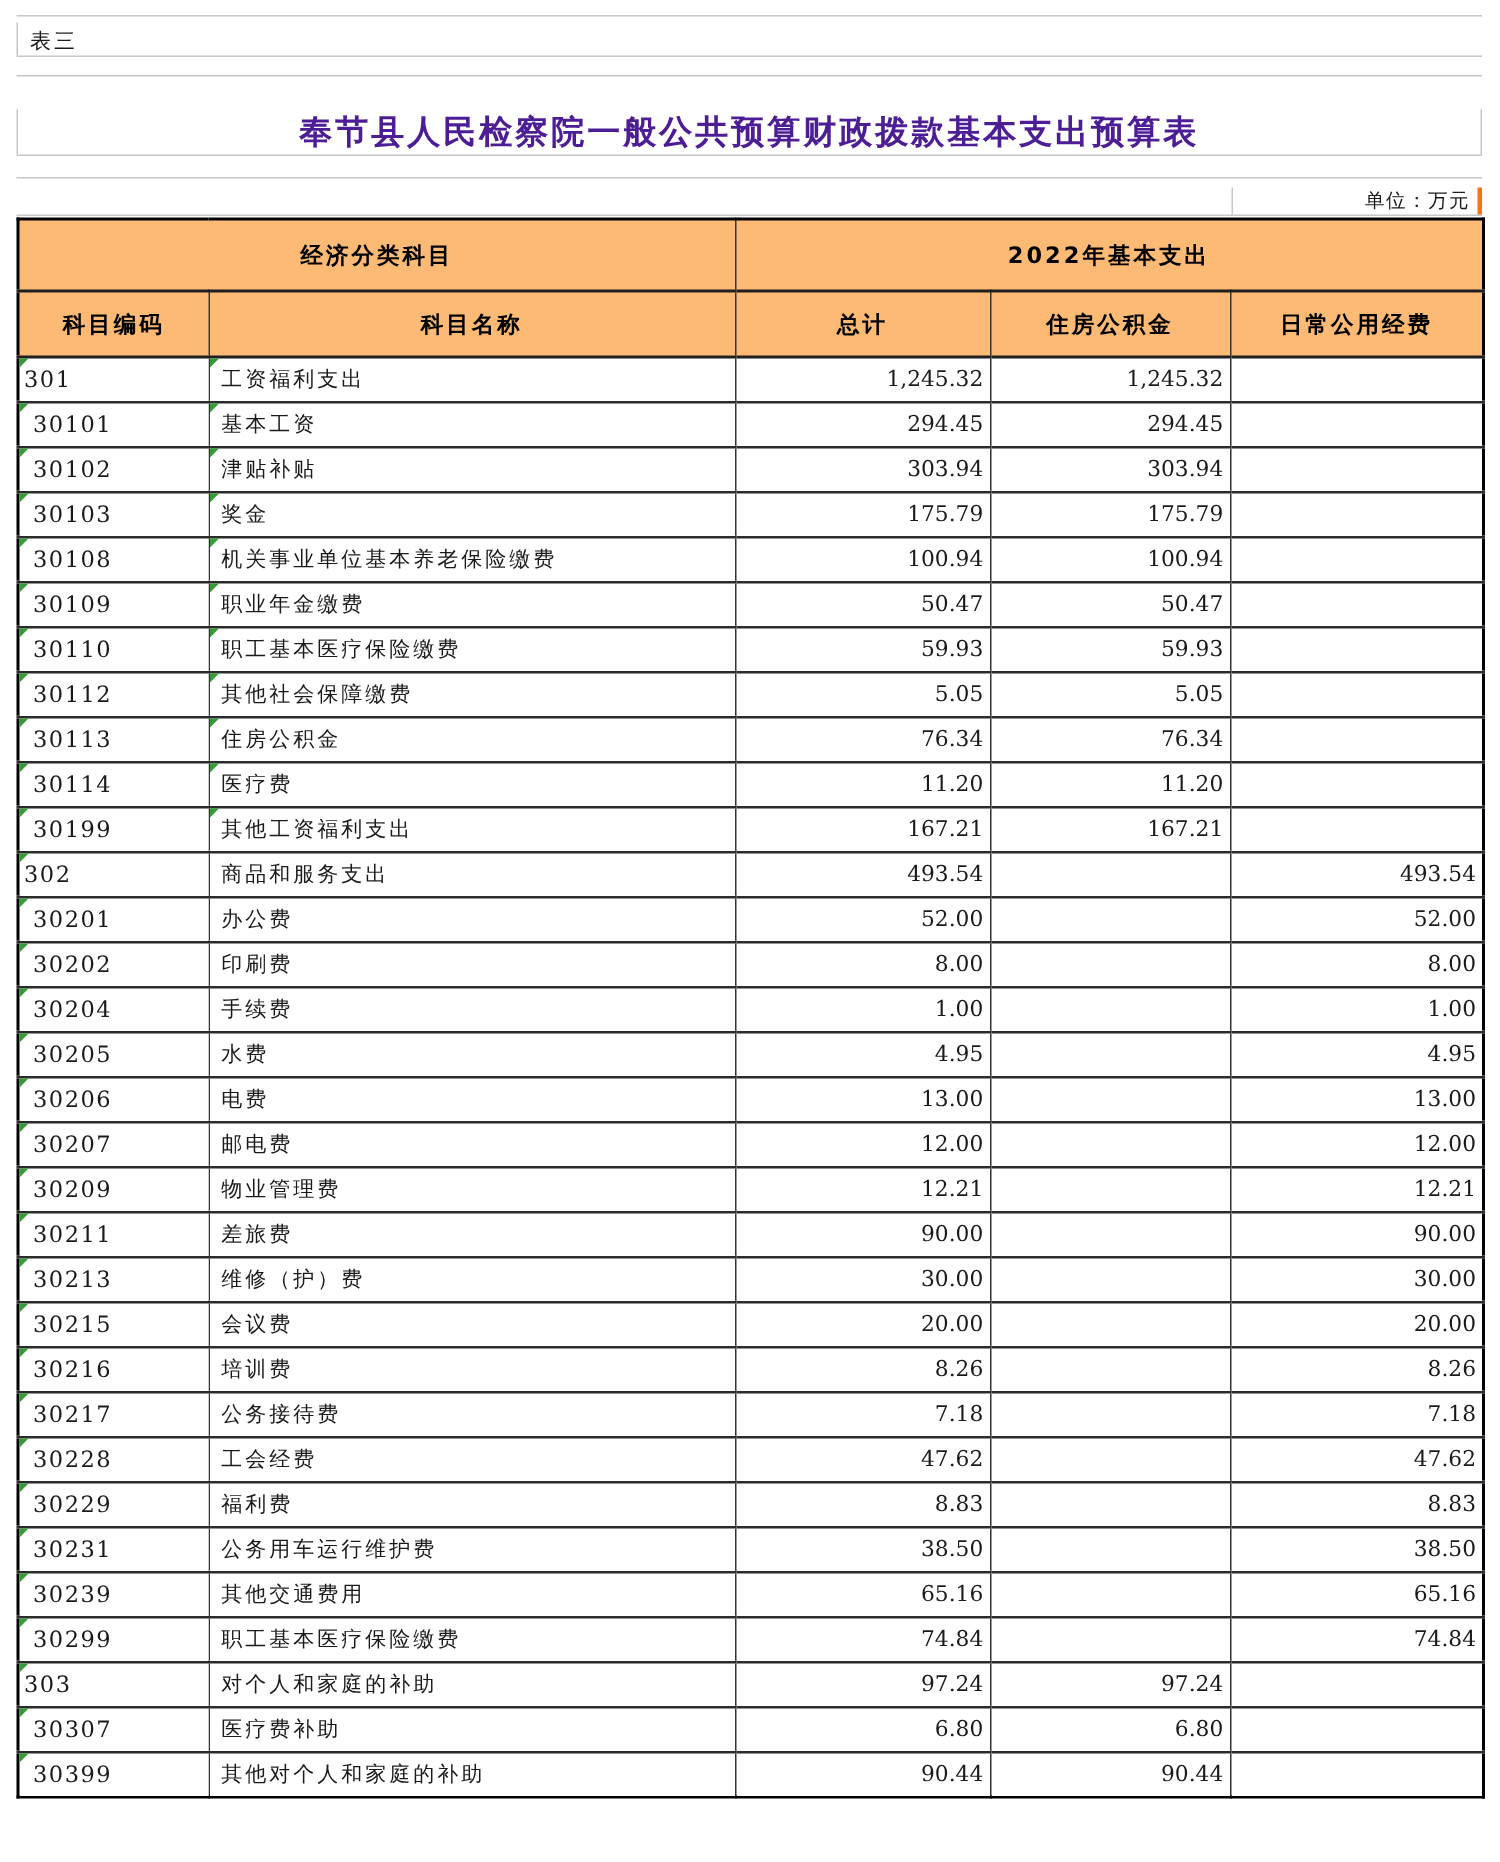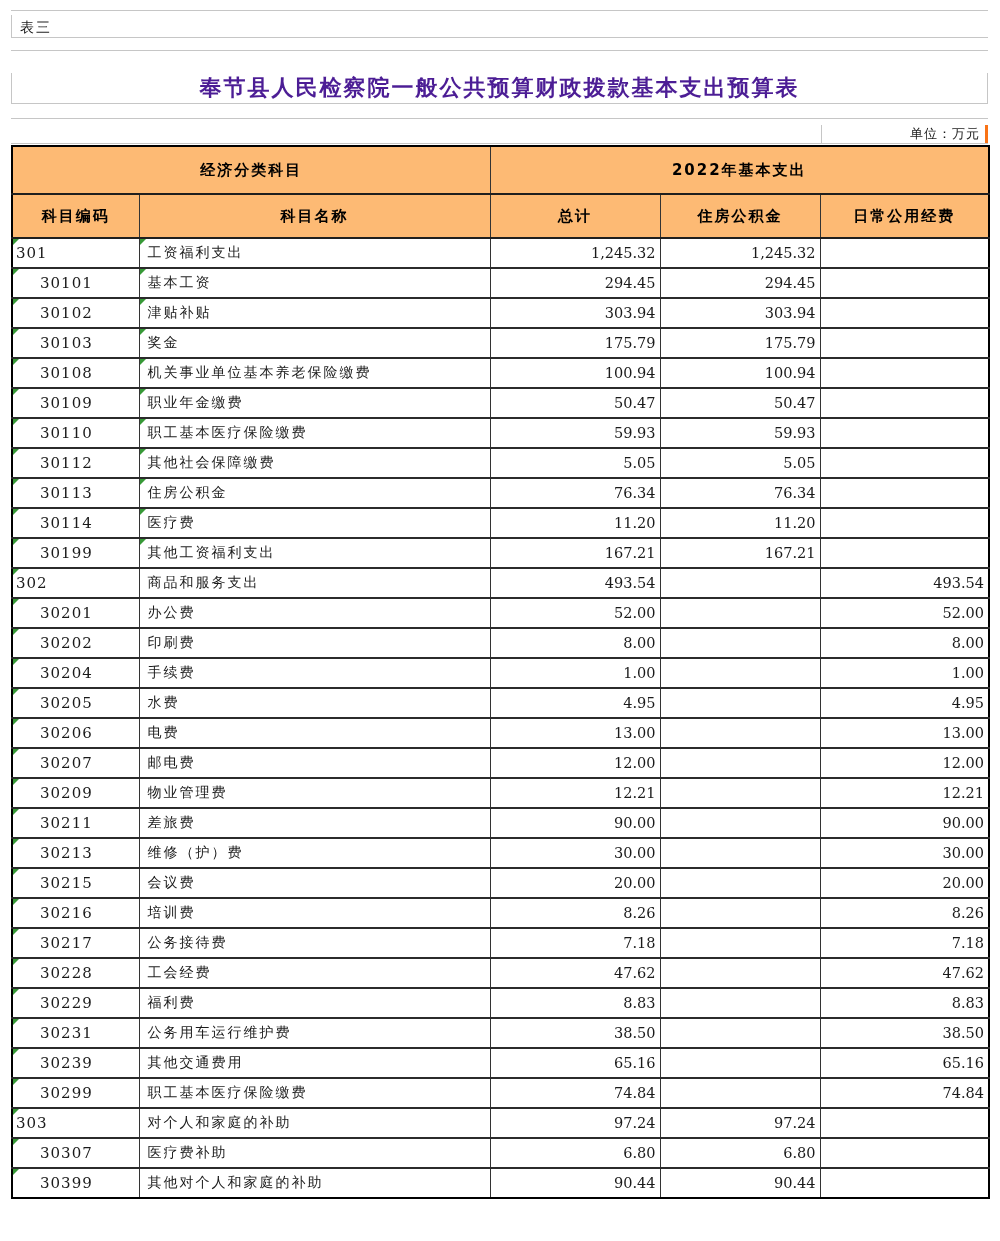--- a/index.html
+++ b/index.html
@@ -26,21 +26,21 @@
   table.budget th{border:1px solid #333;border-bottom:2px solid #1f1f1f;
        font-family:"DejaVu Sans","Liberation Sans",sans-serif;font-weight:700;
        font-size:15px;text-align:center;letter-spacing:2px;color:#000;background:#fdba74;}
   table.budget thead tr.h1 th{height:44px;}
   table.budget thead tr.h2 th{height:40px;}
   table.budget td{border:1px solid #333;border-top:2px solid #2b2b2b;position:relative;
        height:30px;box-sizing:border-box;vertical-align:middle;background:#fff;}
   tr.total-row td{border-top:2px solid #000;font-weight:700;}
   .lbl-total{text-align:center;font-family:"DejaVu Sans","Liberation Sans",sans-serif;
        font-size:15px;letter-spacing:3px;height:27px !important;}
-  .c-code{padding-left:27px;font-size:15px;letter-spacing:1px;}
+  .c-code{padding-left:9px;font-size:15px;letter-spacing:1px;}
   .c-code.top{padding-left:3px;}
   .c-name{padding-left:8px;font-size:14px;letter-spacing:2px;}
   .c-num{text-align:right;padding-right:4px;font-size:14.5px;}
   tr.total-row .c-num{font-size:15px;}
   
   .tri{position:absolute;top:0;left:0;width:0;height:0;
        border-top:6px solid #379937;border-right:6px solid transparent;}
 </style>
 </head>
 <body>

